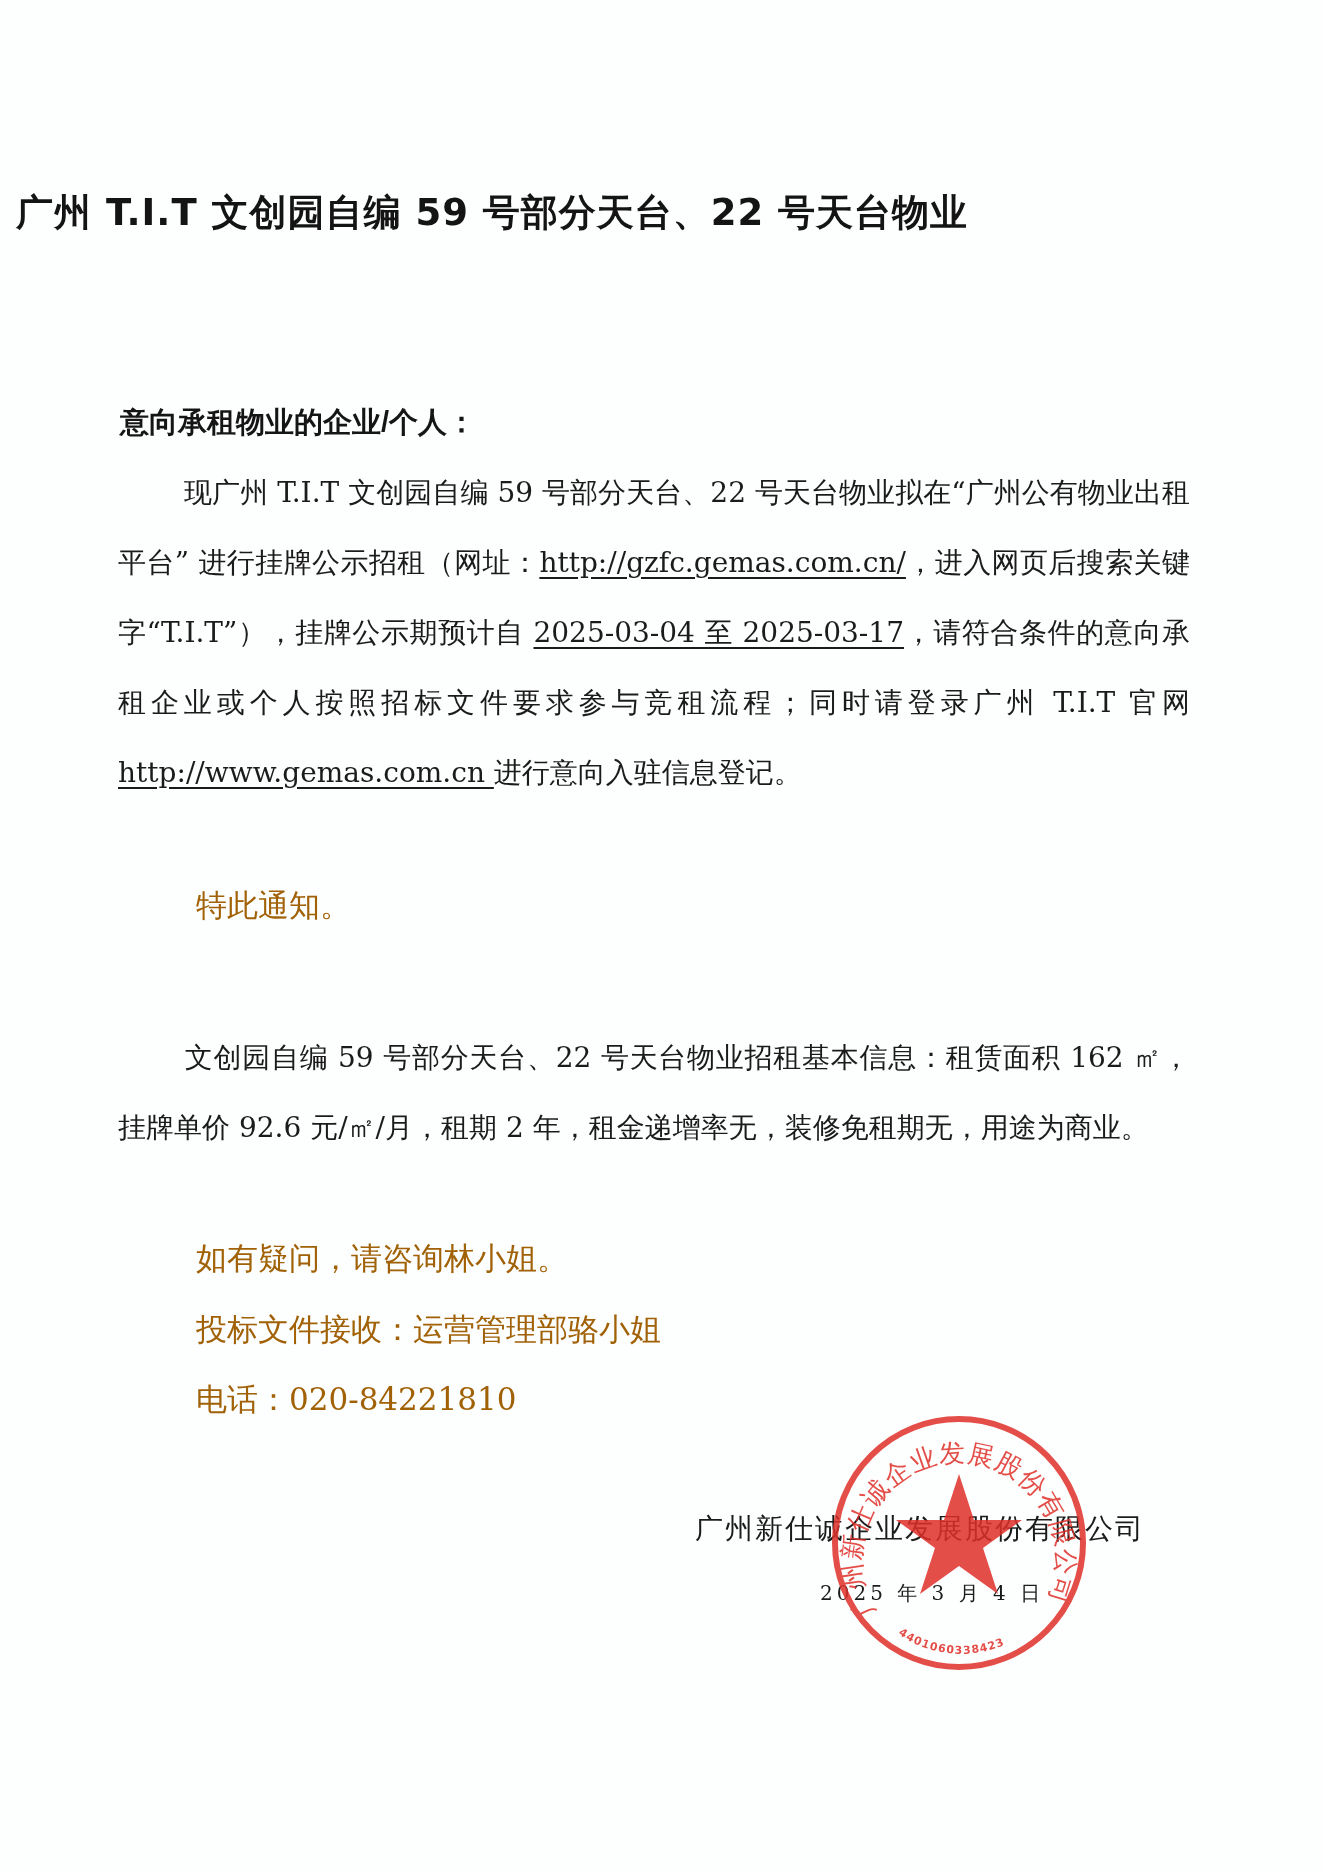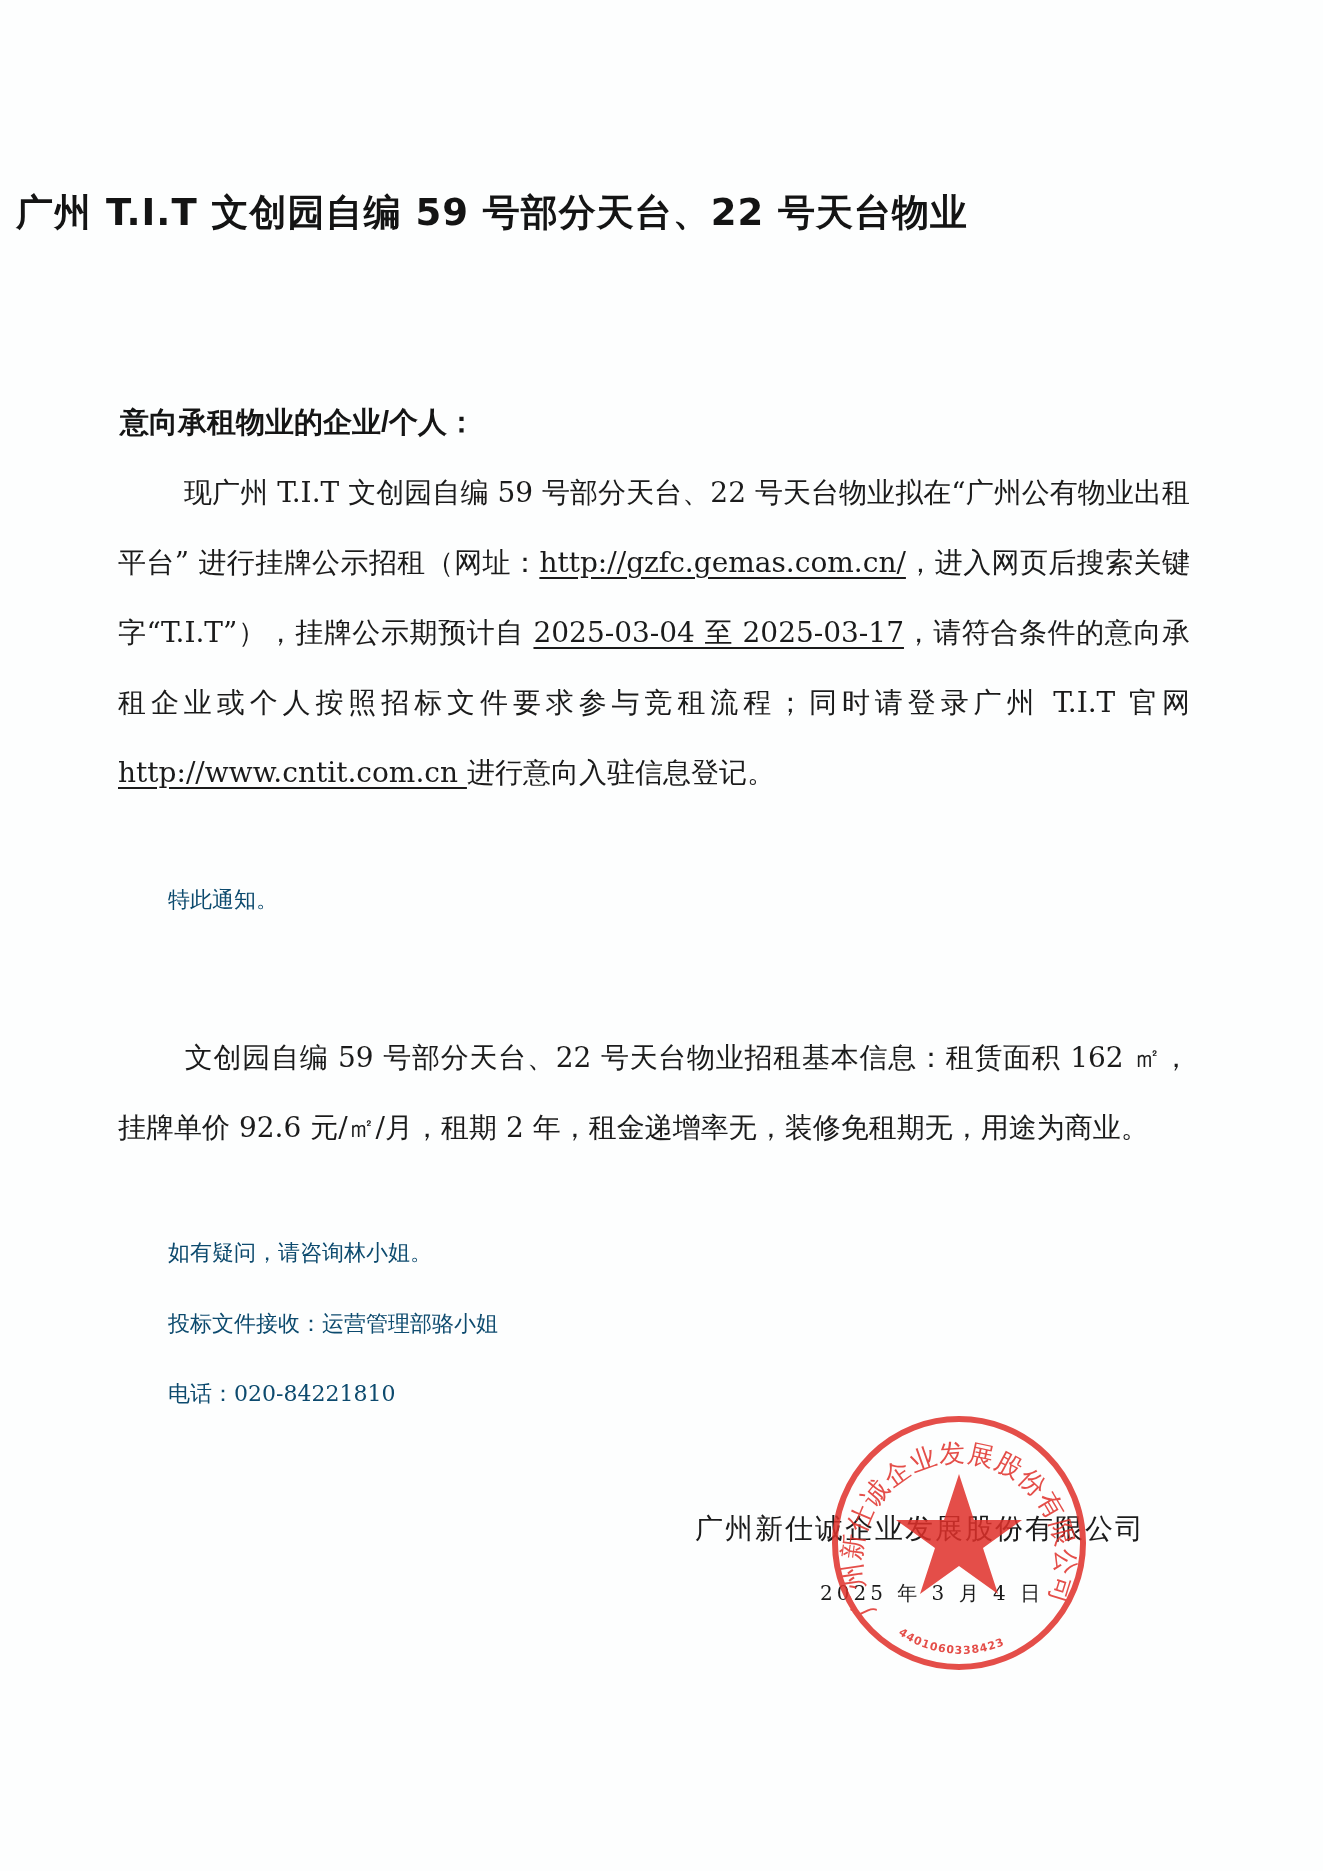--- a/index.html
+++ b/index.html
@@ -25,21 +25,21 @@
     font-weight: bold; font-size: 29px; color: #151515;
   }
   .body-text {
     position: absolute; left: 118px; width: 1072px;
     font-size: 28px; line-height: 70px; color: #1b1b1b;
     text-align: justify;
   }
   .p1 { top: 458px; }
   .indent { display: inline-block; width: 66px; }
   .u { text-decoration: underline; text-underline-offset: 5px; }
-  .line { position: absolute; left: 168px; font-size: 22px; color: #0c4a6e; white-space: nowrap; }
+  .line { position: absolute; left: 196px; font-size: 31px; color: #a16207; white-space: nowrap; }
   .tezhi { top: 885px; }
   .p2 { top: 1023px; }
   .q1 { top: 1238px; }
   .q2 { top: 1309px; }
   .q3 { top: 1379px; text-align: center; }
   .sig-company {
     position: absolute; left: 695px; top: 1510px; font-size: 28px;
     letter-spacing: 2px; color: #1b1b1b; white-space: nowrap;
   }
   .sig-date {
@@ -54,21 +54,21 @@
 </head>
 <body>
 
 <div class="page">
 
   <div class="title l1">广州 T.I.T 文创园自编 59 号部分天台、22 号天台物业</div>
 
   <div class="salutation">意向承租物业的企业/个人：</div>
 
   <div class="body-text p1">
-    <span class="indent"></span><span>现广州 T.I.T 文创园自编 59 号部分天台、22 号天台物业拟在“广州公有物业出租平台” 进行挂牌公示招租（网址：</span><span class="u">http://gzfc.gemas.com.cn/</span><span>，进入网页后搜索关键字“T.I.T”），挂牌公示期预计自 </span><span class="u">2025-03-04 至 2025-03-17</span><span>，请符合条件的意向承租企业或个人按照招标文件要求参与竞租流程；同时请登录广州 T.I.T 官网 </span><span class="u">http://www.cntit.com.cn </span><span>进行意向入驻信息登记。</span>
+    <span class="indent"></span><span>现广州 T.I.T 文创园自编 59 号部分天台、22 号天台物业拟在“广州公有物业出租平台” 进行挂牌公示招租（网址：</span><span class="u">http://gzfc.gemas.com.cn/</span><span>，进入网页后搜索关键字“T.I.T”），挂牌公示期预计自 </span><span class="u">2025-03-04 至 2025-03-17</span><span>，请符合条件的意向承租企业或个人按照招标文件要求参与竞租流程；同时请登录广州 T.I.T 官网 </span><span class="u">http://www.gemas.com.cn </span><span>进行意向入驻信息登记。</span>
   </div>
 
   <div class="line tezhi">特此通知。</div>
 
   <div class="body-text p2">
     <span class="indent"></span><span>文创园自编 59 号部分天台、22 号天台物业招租基本信息：租赁面积 162 ㎡，挂牌单价 92.6 元/㎡/月，租期 2 年，租金递增率无，装修免租期无，用途为商业。</span>
   </div>
 
   <div class="line q2">投标文件接收：运营管理部骆小姐</div>
   <div class="line q1">如有疑问，请咨询林小姐。</div>

